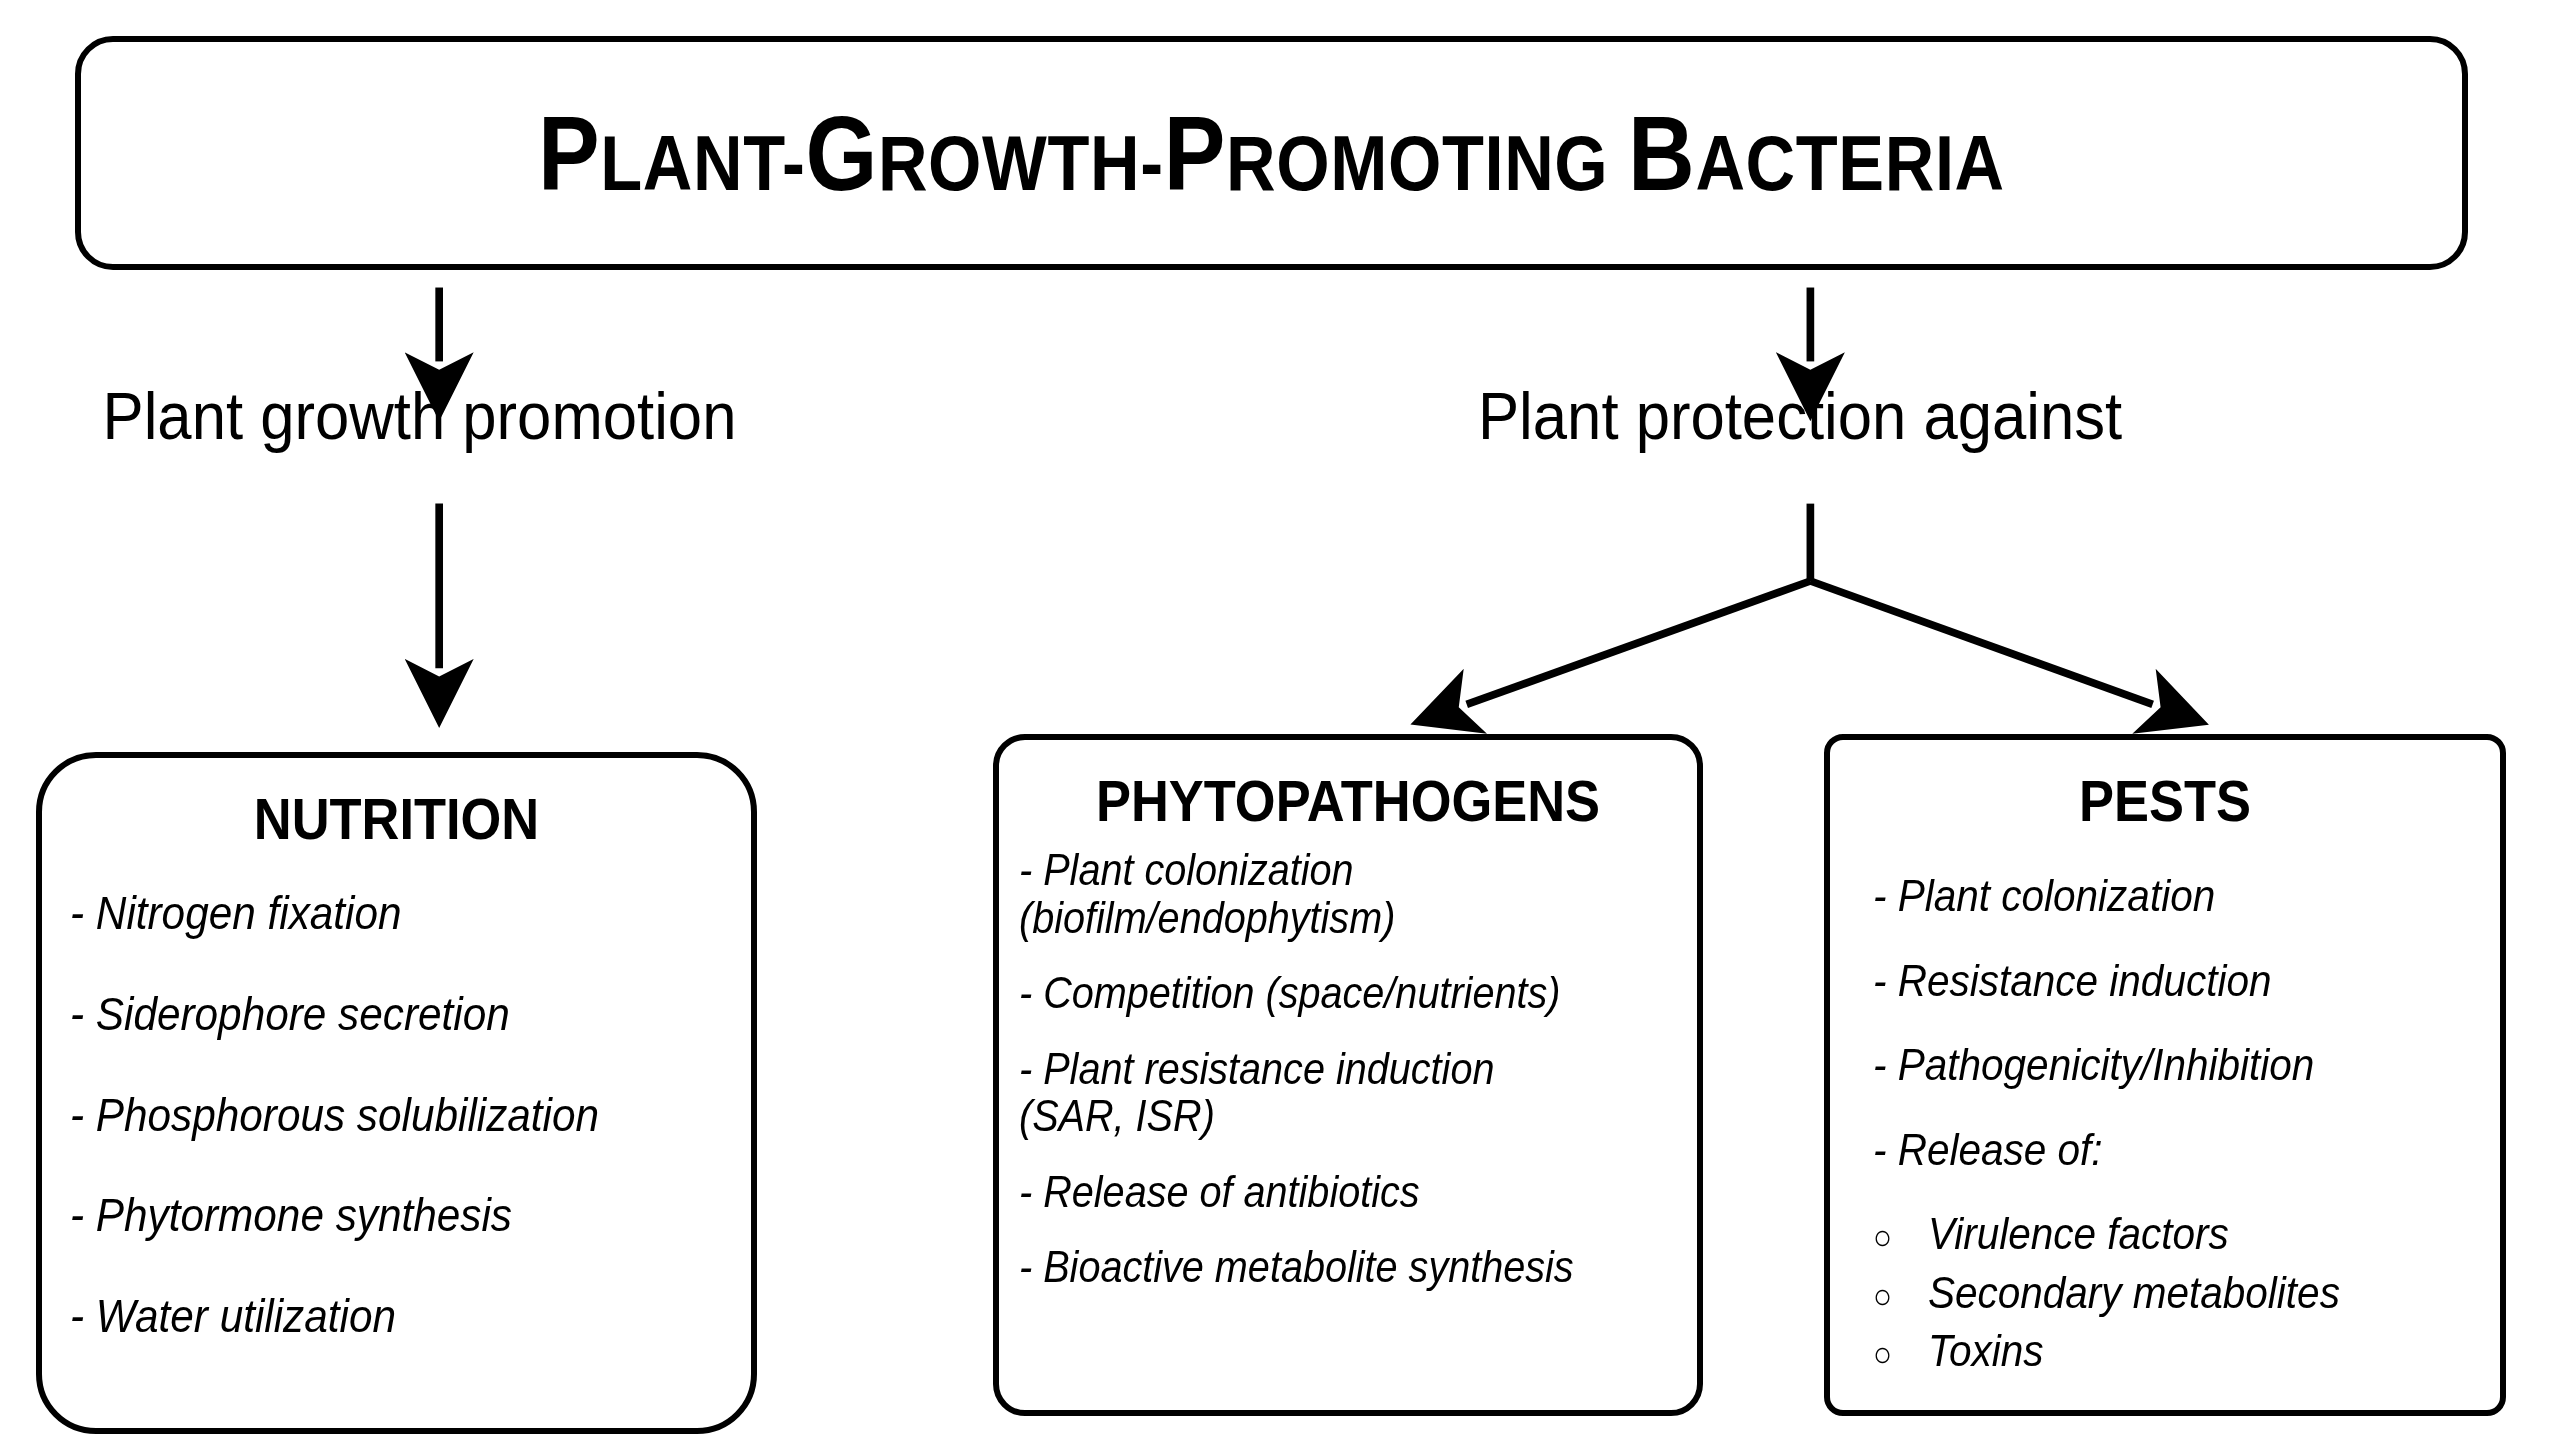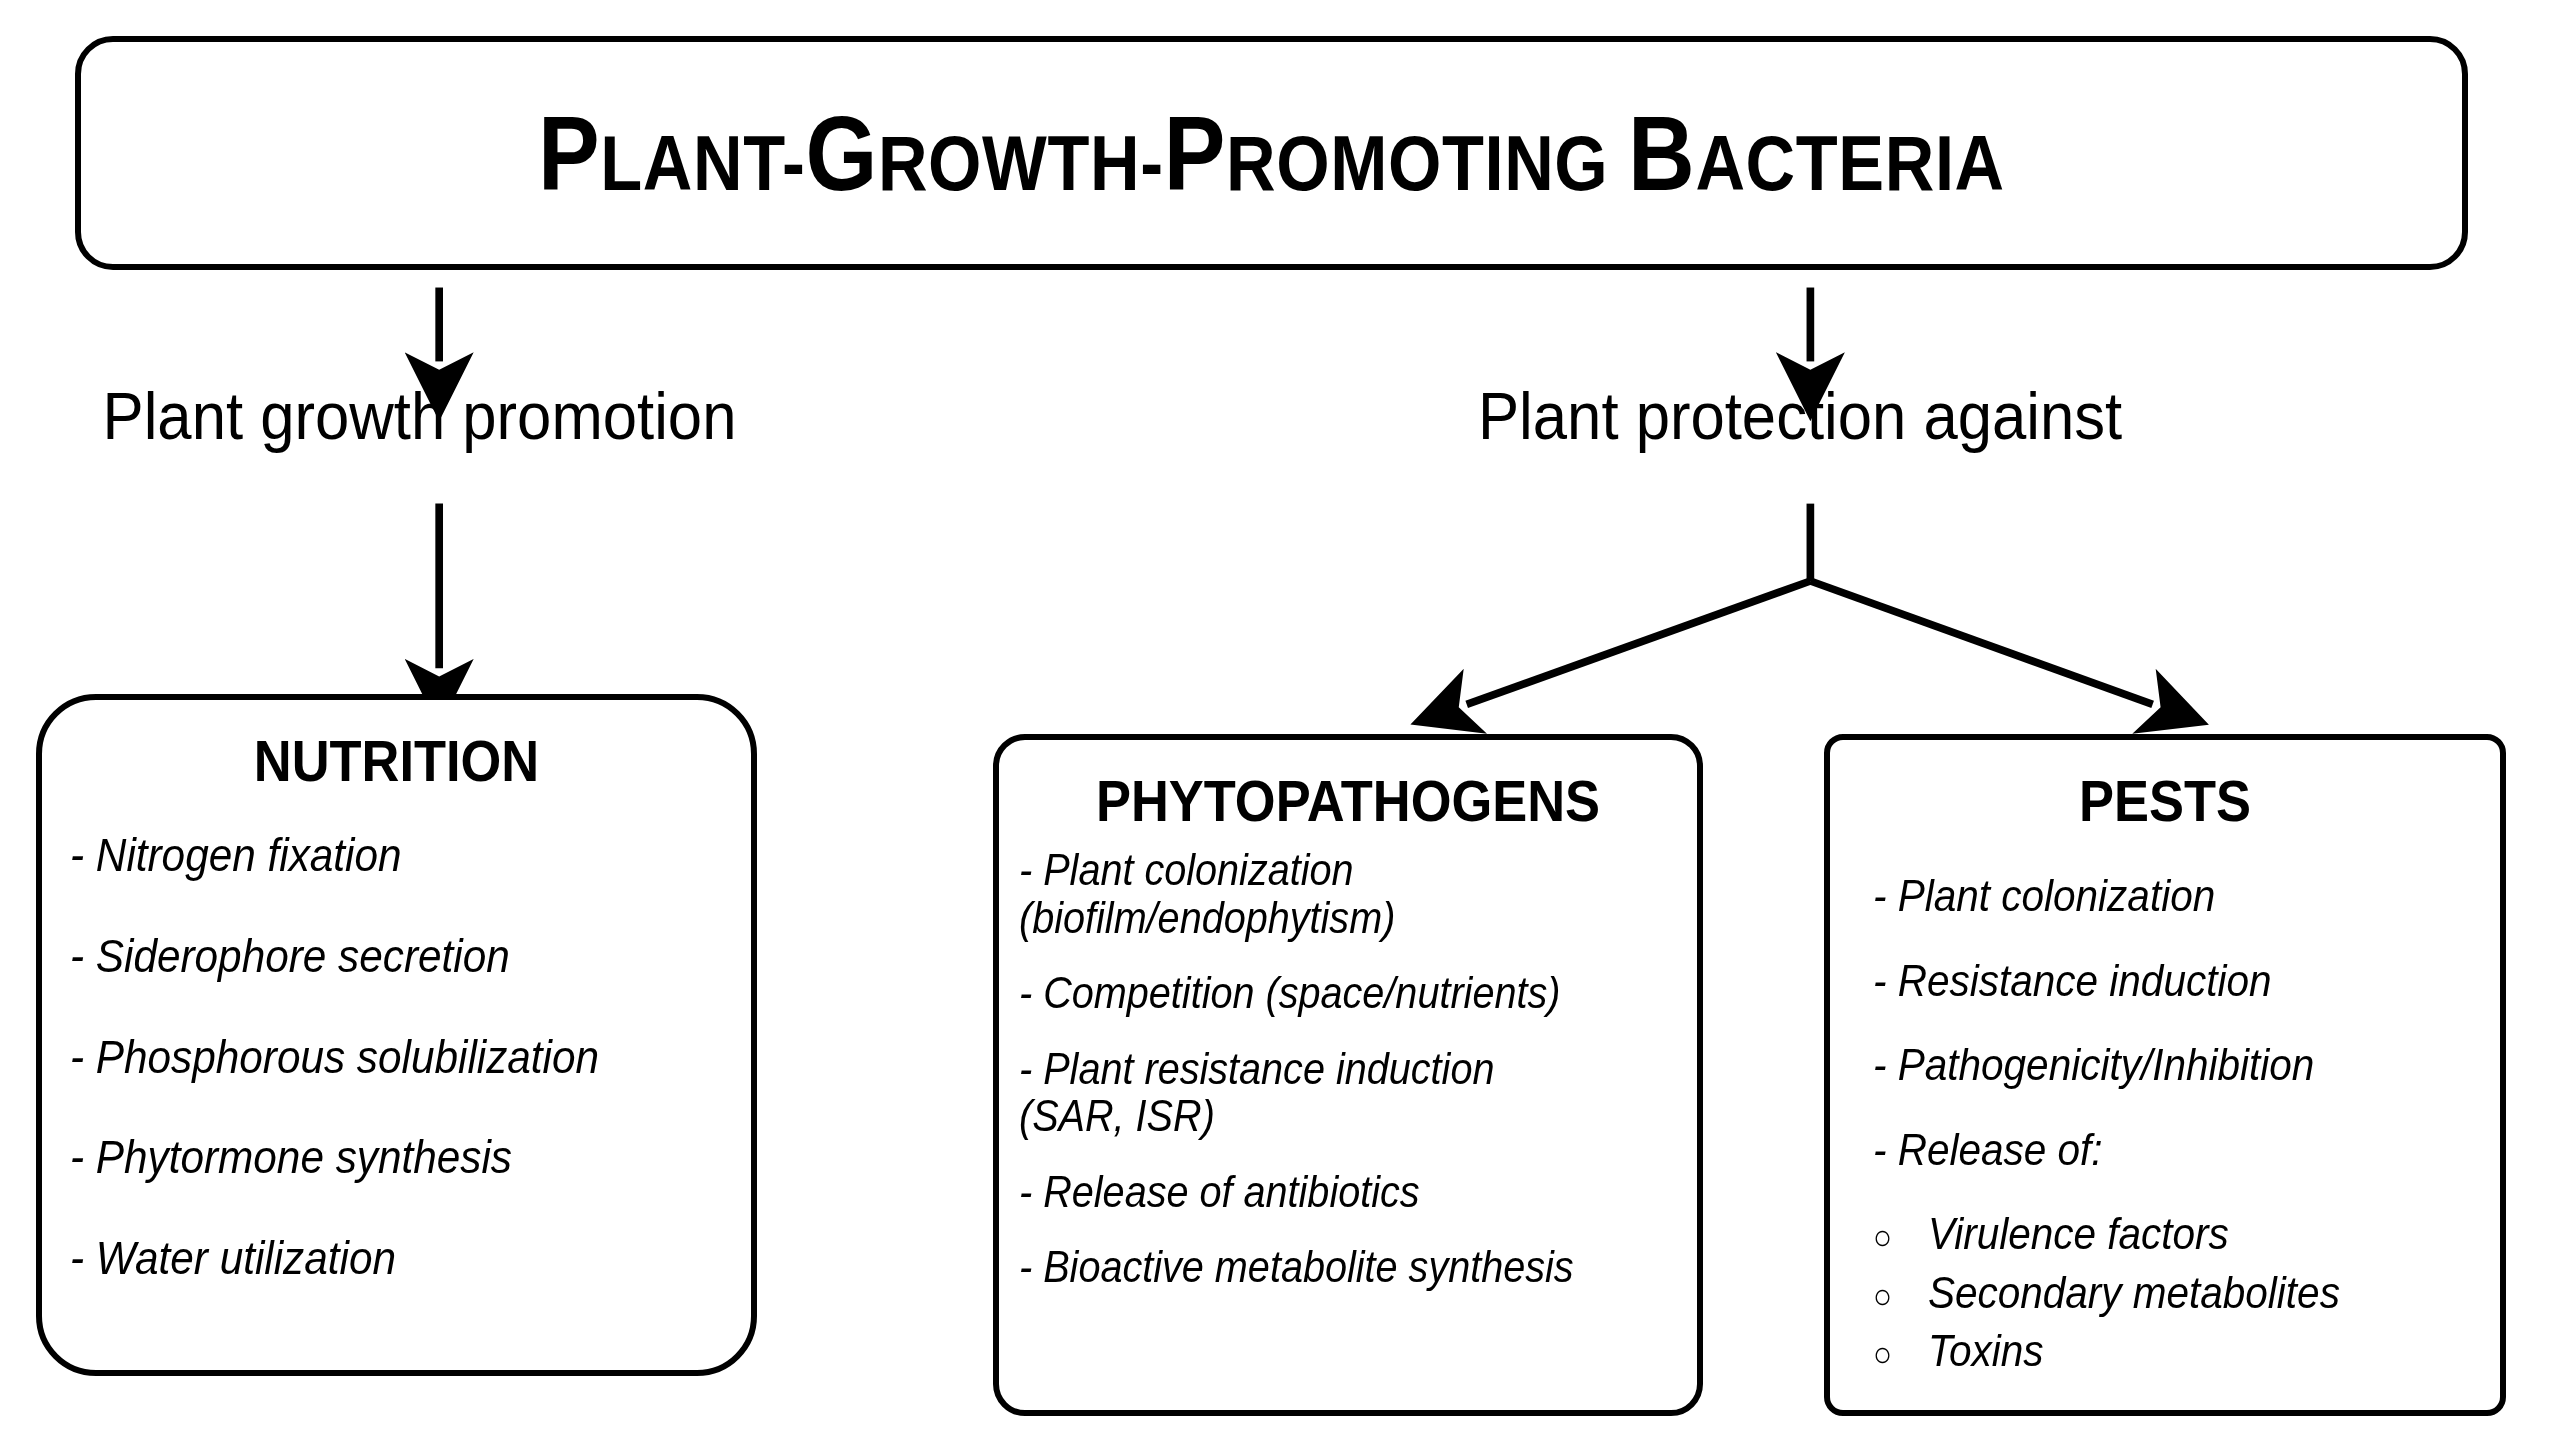--- a/index.html
+++ b/index.html
@@ -63,21 +63,21 @@
     line-height: 1;
     white-space: nowrap;
     transform: scaleX(0.92);
   }
   #label-left  { left: 75px; top: 382px; }
   #label-right { left: 1450px; top: 382px; }
 
   
   #box-nutrition {
     left: 36px;
-    top: 694px;
+    top: 752px;
     width: 721px;
     height: 682px;
     border-radius: 60px;
   }
   #box-phyto {
     left: 993px;
     top: 734px;
     width: 710px;
     height: 682px;
     border-radius: 32px;

